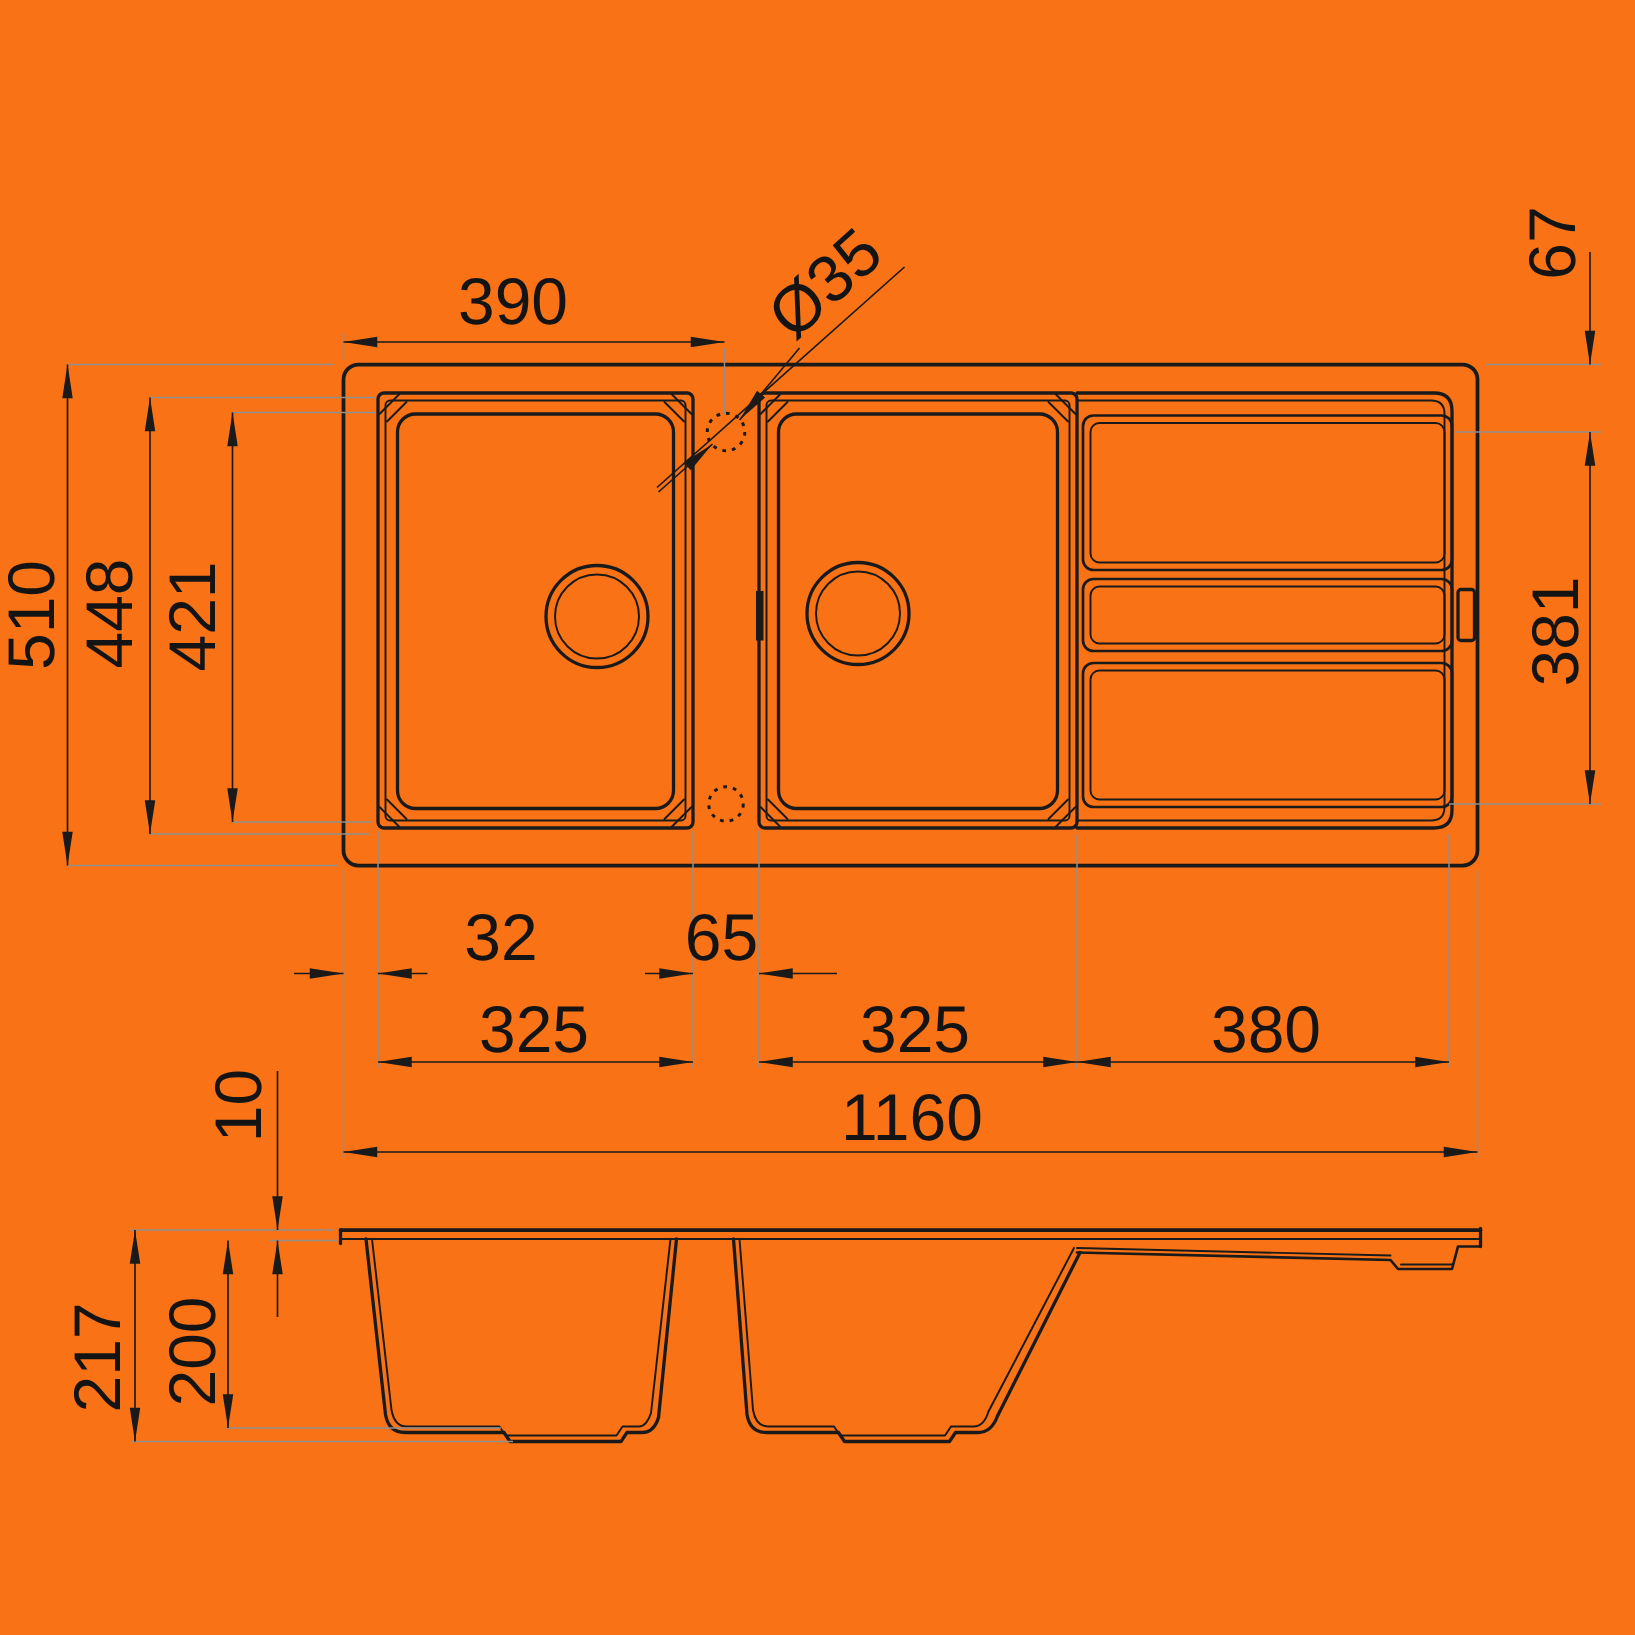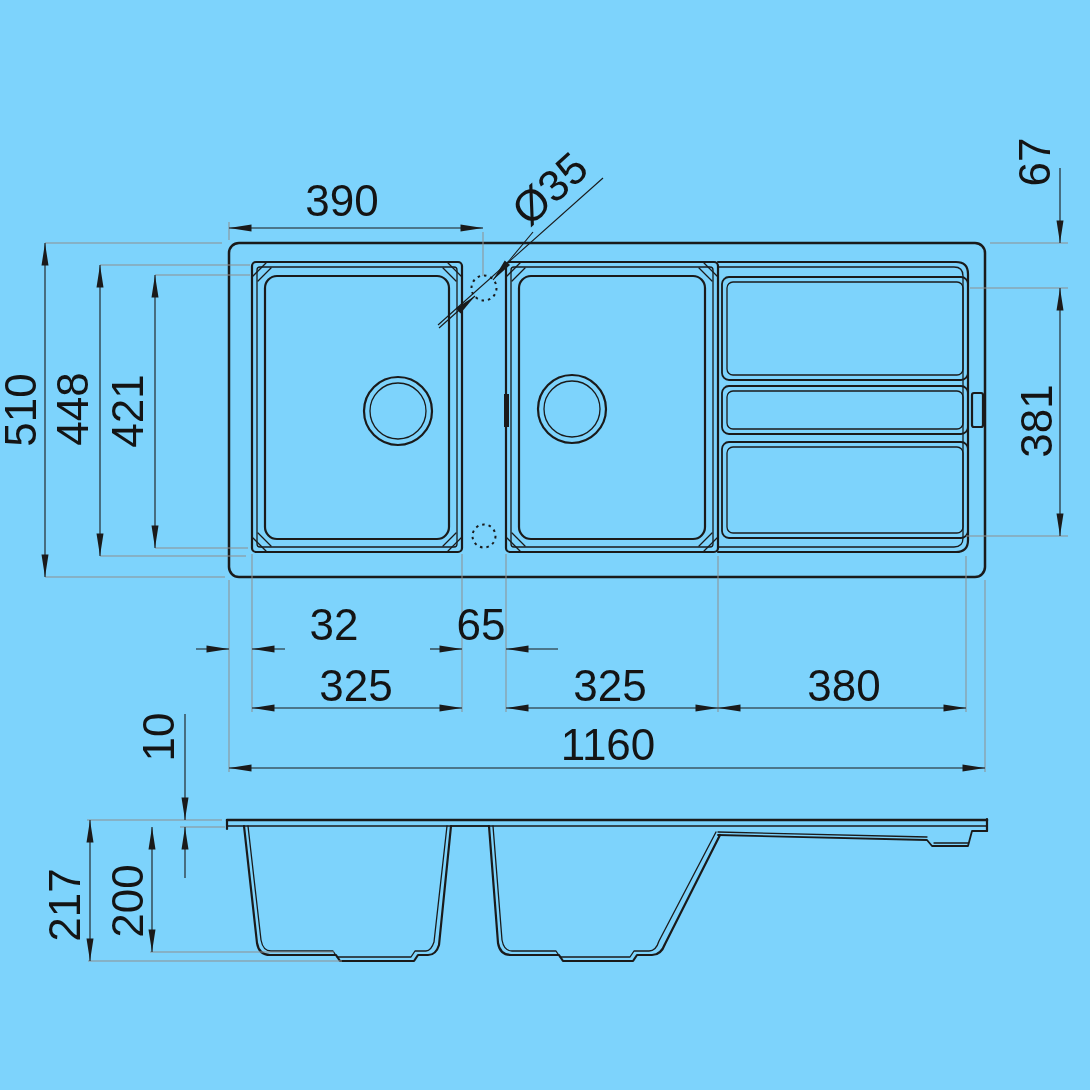--- a/index.html
+++ b/index.html
@@ -1,16 +1,16 @@
 <!DOCTYPE html>
 <html><head>
 <meta charset="utf-8">
 <style>
   html,body{margin:0;padding:0;background:#ffffff;}
-  .stage{position:relative;width:1090px;height:1090px;background:#7dd3fc;overflow:hidden;}
+  .stage{position:relative;width:1090px;height:1090px;background:#f97316;overflow:hidden;}
   .obj{stroke:#1a1a1a;stroke-width:2.2;fill:none;stroke-linejoin:round;stroke-linecap:round;}
   .obj2{stroke:#1a1a1a;stroke-width:1.3;fill:none;stroke-linejoin:round;stroke-linecap:round;}
   .dim{stroke:#1a1a1a;stroke-width:1.1;fill:none;}
   .ext{stroke:#8f8f8f;stroke-width:1;fill:none;}
   .dash{stroke:#1a1a1a;stroke-width:2;fill:none;stroke-dasharray:2.5 4;}
   .lbl{font-family:"Liberation Sans",sans-serif;font-size:44px;fill:#141414;text-anchor:middle;}
   .slot{fill:#1a1a1a;}
 </style>
 </head>
 <body>

